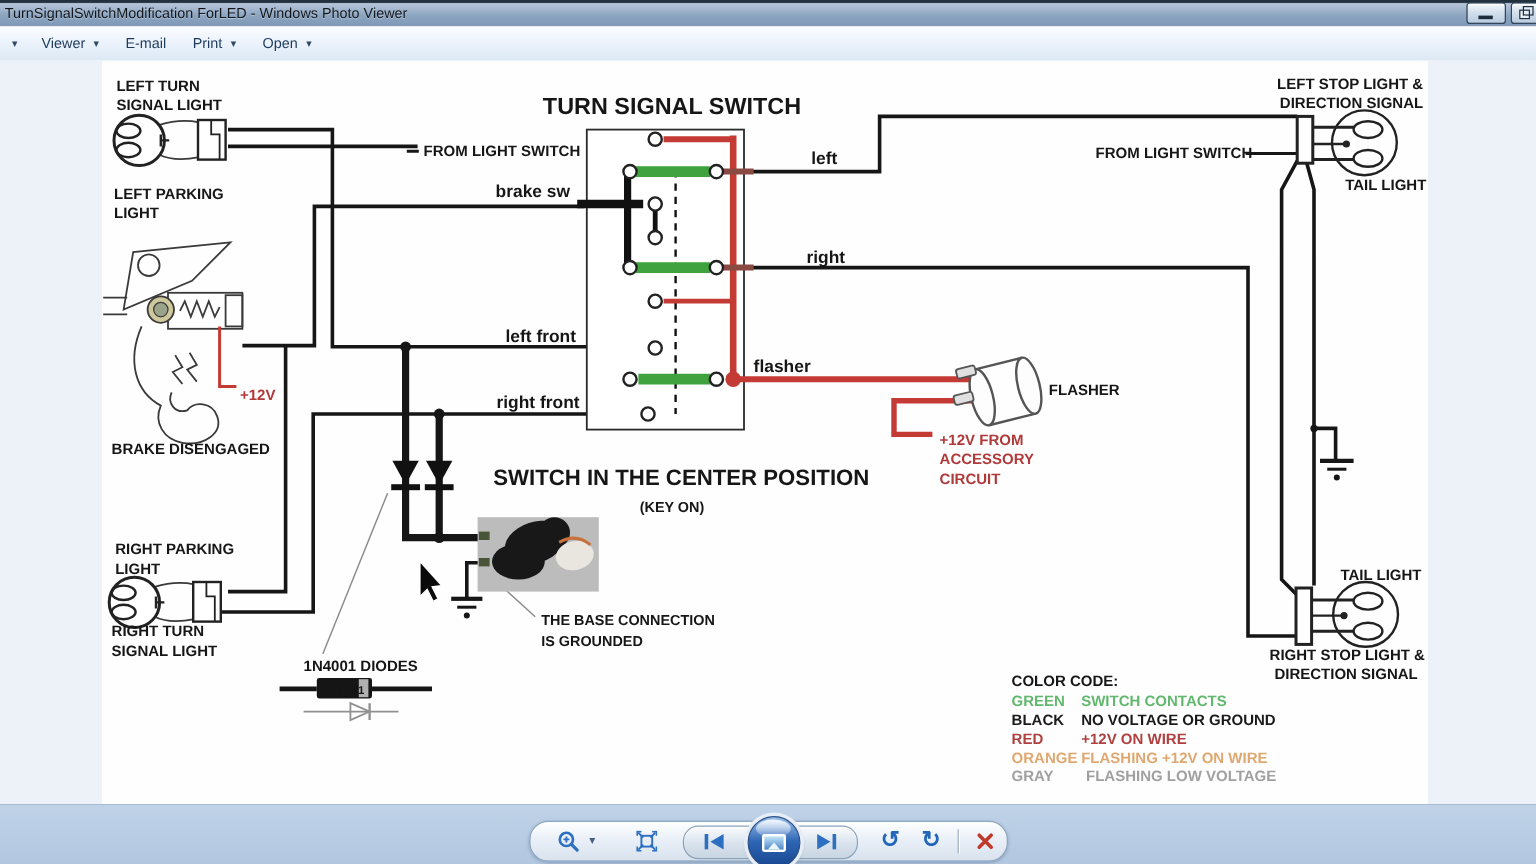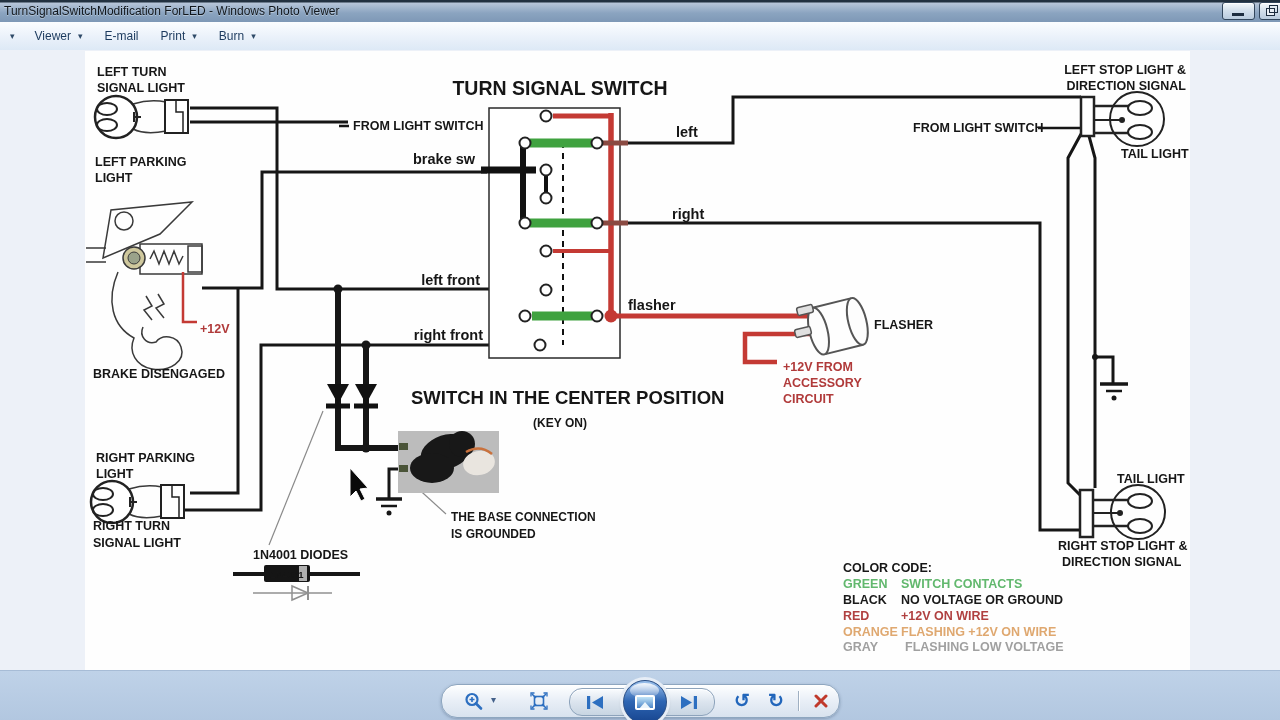--- a/index.html
+++ b/index.html
@@ -75,21 +75,21 @@
     <span class="caret">▾</span>
   </div>
   <div class="menu-item">
     <span>E-mail</span>
   </div>
   <div class="menu-item">
     <span>Print</span>
     <span class="caret">▾</span>
   </div>
   <div class="menu-item">
-    <span>Burn</span>
+    <span>Open</span>
     <span class="caret">▾</span>
   </div>
 </div>
 
 <div class="viewer-bg"></div>
 <div class="photo">
 <svg width="1105" height="619" viewBox="85 51 1105 619">
 
   <g>
     <path class="sketch" d="M133,104 C146,100 156,100 166,102 L166,131 C151,134 141,133 133,129 Z" fill="#f4f4f4" stroke-width="2"></path>

